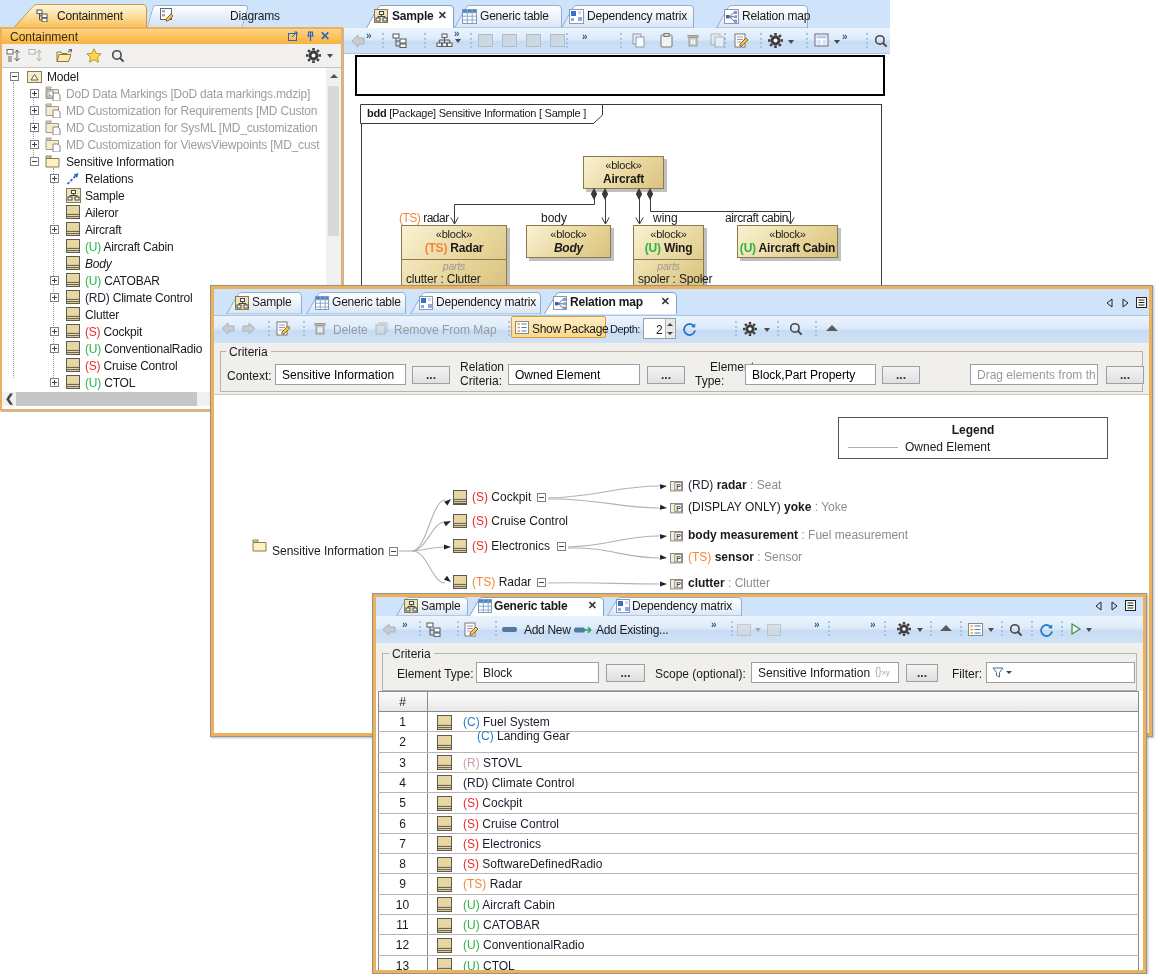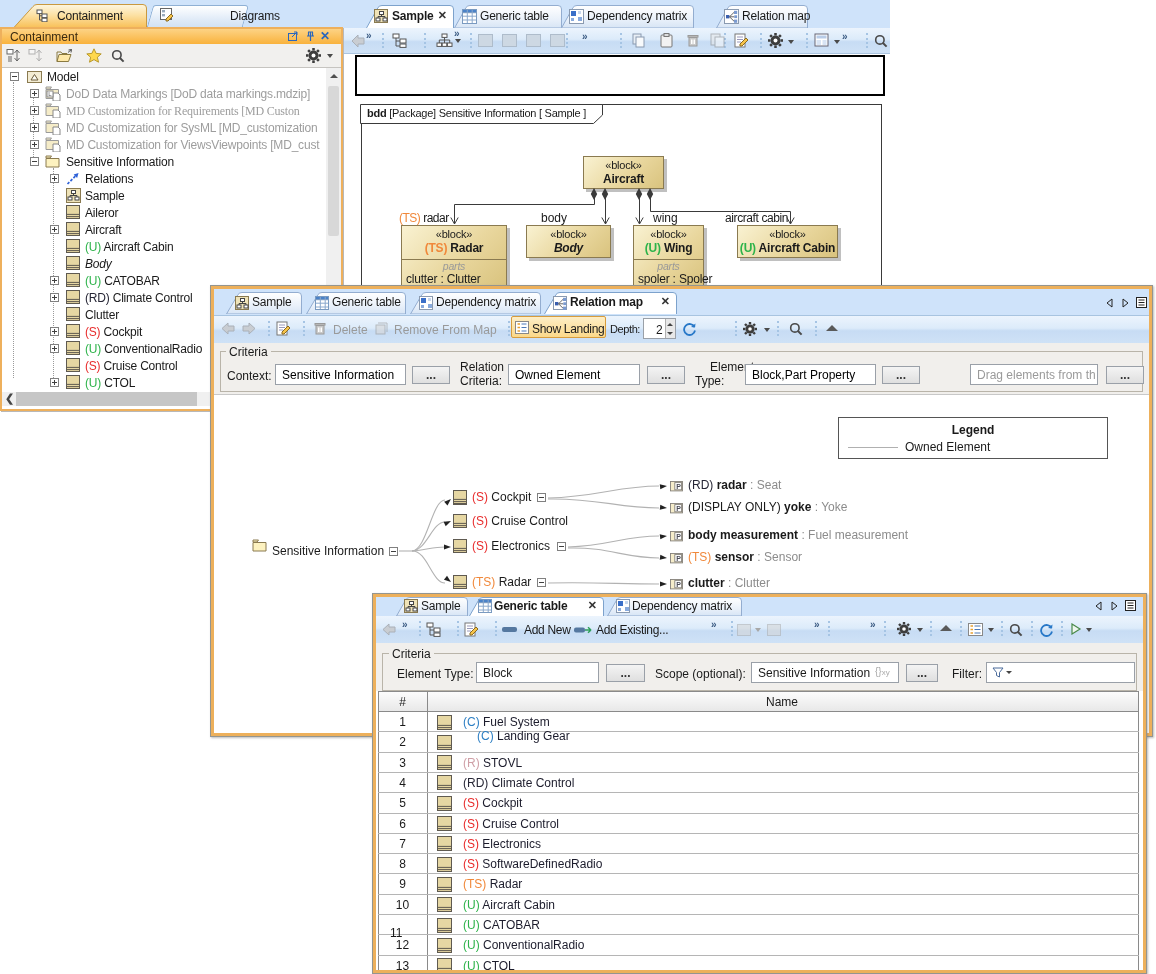--- a/index.html
+++ b/index.html
@@ -149,21 +149,21 @@
       <path d="M8 7 L13 7 L15 9 L15 15 L8 15 Z" fill="#fff" stroke="#888"></path>
       <rect x="2" y="5" width="6" height="6" fill="#fff" stroke="#888"></rect>
       <text x="3.2" y="10" font-size="6" fill="#555" font-family="Liberation Sans">L</text>
     </svg>
     <div class="txt gtxt" style="left:64px;top:87px;letter-spacing:-0.2px;"><span class="">DoD Data Markings [DoD data markings.mdzip]</span></div>
     <div class="exp plus" style="left:28px;top:106px;z-index:6;"></div>
     <svg class="abs" style="z-index:5;left:43px;top:103px;" width="16" height="15" viewBox="0 0 16 15">
       <path d="M1 3 L5 3 L6.5 1 L1 1 Z M1 3.5 L13.5 3.5 L13.5 12.5 L1 12.5 Z" fill="#f5ecc8" stroke="#9a9a9a" stroke-linejoin="round"></path>
       <path d="M8 7 L13 7 L15 9 L15 15 L8 15 Z" fill="#fff" stroke="#888"></path>
     </svg>
-    <div class="txt gtxt" style="left:64px;top:104px;letter-spacing:-0.2px;font-family:Liberation Serif, serif;"><span class="">MD Customization for Requirements [MD Custon</span></div>
+    <div class="txt gtxt" style="left:64px;top:104px;letter-spacing:-0.2px;"><span class="">MD Customization for Requirements [MD Custon</span></div>
     <div class="exp plus" style="left:28px;top:123px;z-index:6;"></div>
     <svg class="abs" style="z-index:5;left:43px;top:120px;" width="16" height="15" viewBox="0 0 16 15">
       <path d="M1 3 L5 3 L6.5 1 L1 1 Z M1 3.5 L13.5 3.5 L13.5 12.5 L1 12.5 Z" fill="#f5ecc8" stroke="#9a9a9a" stroke-linejoin="round"></path>
       <path d="M8 7 L13 7 L15 9 L15 15 L8 15 Z" fill="#fff" stroke="#888"></path>
     </svg>
     <div class="txt gtxt" style="left:64px;top:121px;letter-spacing:-0.2px;"><span class="">MD Customization for SysML [MD_customization</span></div>
     <div class="exp plus" style="left:28px;top:140px;z-index:6;"></div>
     <svg class="abs" style="z-index:5;left:43px;top:137px;" width="16" height="15" viewBox="0 0 16 15">
       <path d="M1 3 L5 3 L6.5 1 L1 1 Z M1 3.5 L13.5 3.5 L13.5 12.5 L1 12.5 Z" fill="#f5ecc8" stroke="#9a9a9a" stroke-linejoin="round"></path>
       <path d="M8 7 L13 7 L15 9 L15 15 L8 15 Z" fill="#fff" stroke="#888"></path>
@@ -594,21 +594,21 @@
       </g>
     </svg>
     <div class="txt" style="left:180px;top:34px;color:#9a9a9a;">Remove From Map</div>
     <div class="sep" style="left:294px;top:32px;"></div>
     <div class="abs" style="left:297px;top:27px;width:95px;height:22px;background:linear-gradient(#fdeec6,#fbd88a);border:1px solid #d89c3c;border-radius:2px;"></div>
     <svg class="abs" style="z-index:5;left:301px;top:32px;" width="14" height="13" viewBox="0 0 14 13">
       <rect x="0.5" y="0.5" width="13" height="12" fill="#fff" stroke="#888"></rect>
       <path d="M2.5 3 L5 3 M2.5 6.5 L5 6.5 M2.5 10 L5 10" stroke="#e8a030" stroke-width="1.6"></path>
       <path d="M6.5 3 L11.5 3 M6.5 6.5 L11.5 6.5 M6.5 10 L11.5 10" stroke="#4a78b8"></path>
     </svg>
-    <div class="txt" style="left:318px;top:33px;font-size:12px;letter-spacing:-0.3px;">Show Landing</div>
+    <div class="txt" style="left:318px;top:33px;font-size:12px;letter-spacing:-0.3px;">Show Package</div>
     <div class="txt" style="left:396px;top:34px;font-size:11px;letter-spacing:-0.4px;">Depth:</div>
     <div class="abs" style="left:429px;top:29px;width:33px;height:21px;background:#fff;border:1px solid #9aa0a8;"></div>
     <div class="txt" style="left:442px;top:34px;">2</div>
     <div class="abs" style="left:451px;top:30px;width:10px;height:19px;background:#e8e8e8;border-left:1px solid #b0b0b0;"></div>
     <div class="navtri" style="left:453px;top:34px;border-left:3px solid transparent;border-right:3px solid transparent;border-bottom:3px solid #444;"></div>
     <div class="navtri" style="left:453px;top:43px;border-left:3px solid transparent;border-right:3px solid transparent;border-top:3px solid #444;"></div>
     <svg class="abs" style="z-index:5;left:468px;top:33px;" width="15" height="14" viewBox="0 0 15 14">
       <path d="M12.5 5 A5.5 5.5 0 1 0 13 8.5" fill="none" stroke="#2878c8" stroke-width="1.8"></path>
       <path d="M13.5 1.5 L13 5.5 L9 5 Z" fill="#2878c8"></path>
     </svg>
@@ -904,21 +904,20 @@
     <div class="txt" style="left:576px;top:70px;">Filter:</div>
     <div class="inp" style="left:610px;top:65px;width:149px;height:21px;"></div>
     <svg class="abs" style="z-index:5;left:616px;top:70px;" width="12" height="11" viewBox="0 0 12 11">
       <path d="M1 1 L11 1 L7.5 5.5 L7.5 10 L4.5 8.5 L4.5 5.5 Z" fill="none" stroke="#4a6a9a"></path>
     </svg>
     <div class="navtri" style="left:630px;top:74px;border-left:3px solid transparent;border-right:3px solid transparent;border-top:3px solid #444;"></div>
     <div class="abs" style="left:2px;top:94px;width:761px;height:282px;border:1px solid #8a8a8a;background:#fff;"></div>
     <div class="abs" style="left:2px;top:94px;width:761px;height:21px;background:linear-gradient(#fcfcfc,#e8e8e8);border:1px solid #8a8a8a;"></div>
     <div class="txt" style="left:2px;top:98px;width:49px;text-align:center;">#</div>
     <div class="abs" style="left:51px;top:94px;width:0;height:279px;border-left:1px solid #8a8a8a;"></div>
-    <div class="txt" style="left:51px;top:98px;width:710px;text-align:center;">Name</div>
     <div class="abs" style="left:2px;top:134.3px;width:761px;height:0;border-top:1px solid #b5b5b5;"></div>
     <div class="txt" style="left:2px;top:118.0px;width:49px;text-align:center;">1</div>
     <svg class="abs" style="z-index:5;left:61px;top:117.5px;" width="15" height="15" viewBox="0 0 15 15">
       <rect x="0.5" y="0.5" width="14" height="14" fill="#e6d7a3" stroke="#5f5a50"></rect>
       <path d="M1 10.4 L14 10.4 M1 12.6 L14 12.6" stroke="#5f5a50" stroke-width="1"></path>
     </svg>
     <div class="txt" style="left:87px;top:118.0px;color:#1c1c2c;"><span class="mC">(C)</span> Fuel System</div>
     <div class="abs" style="left:2px;top:154.6px;width:761px;height:0;border-top:1px solid #b5b5b5;"></div>
     <div class="txt" style="left:2px;top:138.3px;width:49px;text-align:center;">2</div>
     <svg class="abs" style="z-index:5;left:61px;top:137.8px;" width="15" height="15" viewBox="0 0 15 15">
@@ -976,21 +975,21 @@
     </svg>
     <div class="txt" style="left:87px;top:280.4px;color:#1c1c2c;"><span class="mTS">(TS)</span> Radar</div>
     <div class="abs" style="left:2px;top:317.0px;width:761px;height:0;border-top:1px solid #b5b5b5;"></div>
     <div class="txt" style="left:2px;top:300.7px;width:49px;text-align:center;">10</div>
     <svg class="abs" style="z-index:5;left:61px;top:300.20000000000005px;" width="15" height="15" viewBox="0 0 15 15">
       <rect x="0.5" y="0.5" width="14" height="14" fill="#e6d7a3" stroke="#5f5a50"></rect>
       <path d="M1 10.4 L14 10.4 M1 12.6 L14 12.6" stroke="#5f5a50" stroke-width="1"></path>
     </svg>
     <div class="txt" style="left:87px;top:300.7px;color:#1c1c2c;"><span class="mU">(U)</span> Aircraft Cabin</div>
     <div class="abs" style="left:2px;top:337.3px;width:761px;height:0;border-top:1px solid #b5b5b5;"></div>
-    <div class="txt" style="left:14px;top:321.0px;width:49px;text-align:left;margin-top:8px;">11</div>
+    <div class="txt" style="left:2px;top:321.0px;width:49px;text-align:center;">11</div>
     <svg class="abs" style="z-index:5;left:61px;top:320.5px;" width="15" height="15" viewBox="0 0 15 15">
       <rect x="0.5" y="0.5" width="14" height="14" fill="#e6d7a3" stroke="#5f5a50"></rect>
       <path d="M1 10.4 L14 10.4 M1 12.6 L14 12.6" stroke="#5f5a50" stroke-width="1"></path>
     </svg>
     <div class="txt" style="left:87px;top:321.0px;color:#1c1c2c;"><span class="mU">(U)</span> CATOBAR</div>
     <div class="abs" style="left:2px;top:357.6px;width:761px;height:0;border-top:1px solid #b5b5b5;"></div>
     <div class="txt" style="left:2px;top:341.3px;width:49px;text-align:center;">12</div>
     <svg class="abs" style="z-index:5;left:61px;top:340.8px;" width="15" height="15" viewBox="0 0 15 15">
       <rect x="0.5" y="0.5" width="14" height="14" fill="#e6d7a3" stroke="#5f5a50"></rect>
       <path d="M1 10.4 L14 10.4 M1 12.6 L14 12.6" stroke="#5f5a50" stroke-width="1"></path>

